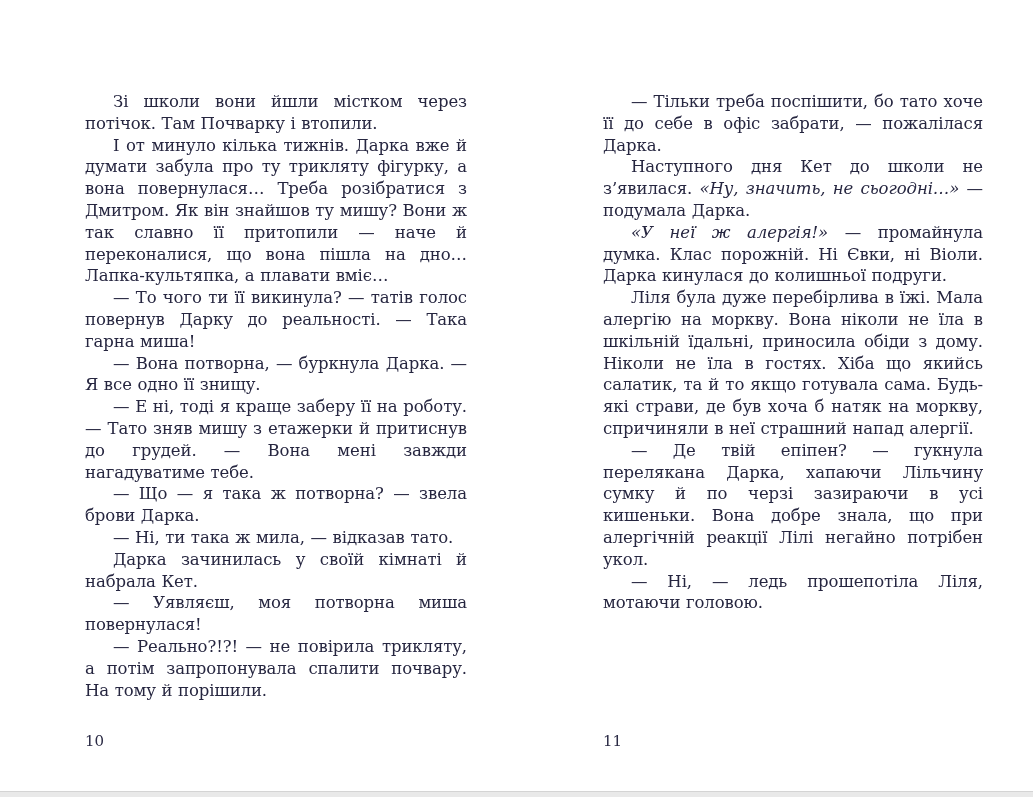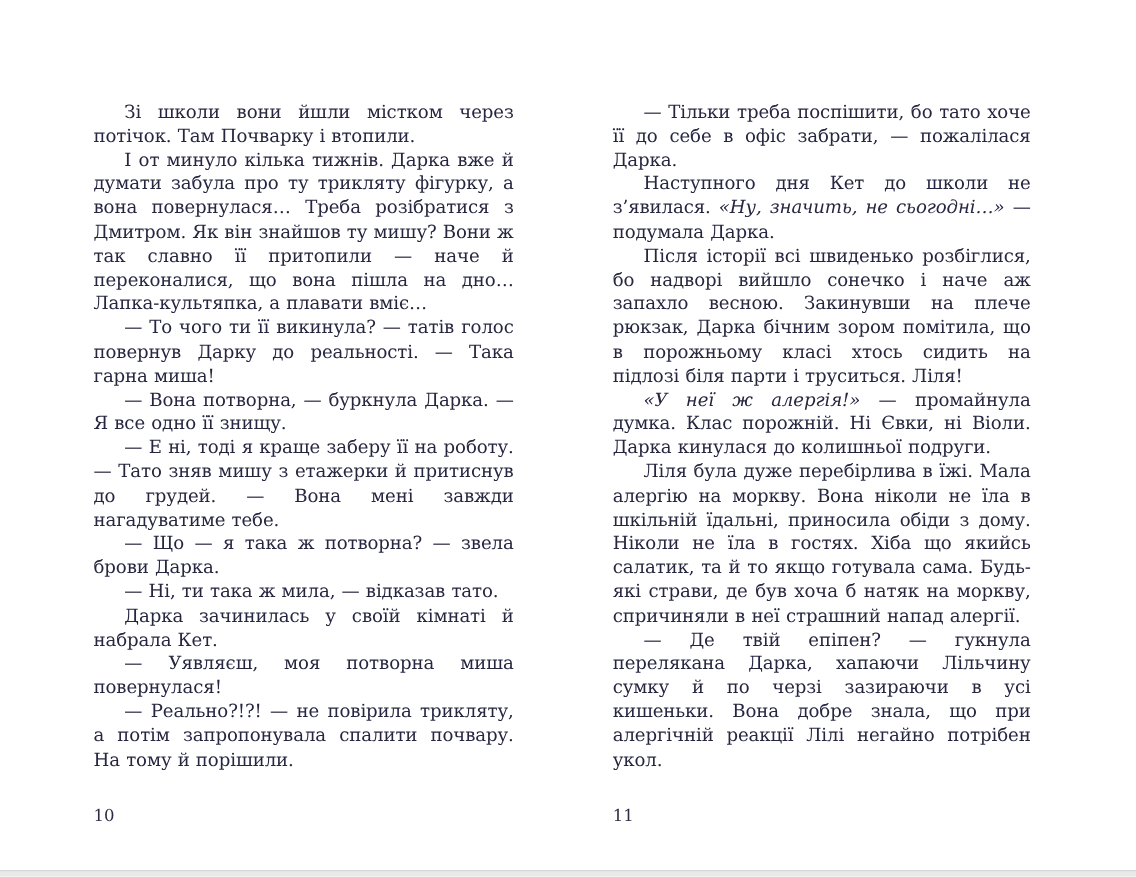--- a/index.html
+++ b/index.html
@@ -19,21 +19,21 @@
     position: absolute;
     inset: 0;
     padding-left: 26px;
   }
   .page {
     position: absolute;
     top: 0;
     height: 797px;
   }
   .page-left  { left: 85px;  width: 382px; }
-  .page-right { left: 557px; width: 380px; }
+  .page-right { left: 603px; width: 380px; }
   .text-column {
     position: absolute;
     top: 91px;
     left: 0;
     right: 0;
   }
   p.para {
     margin: 0;
     font-size: 16.5px;
     line-height: 21.8px;
@@ -82,23 +82,23 @@
         <p class="para"><span>— Уявляєш, моя потворна миша повернулася!</span></p>
         <p class="para"><span>— Реально?!?! — не повірила трикляту, а потім запропонувала спалити почвару. На тому й порішили.</span></p>
       </div>
     <div class="page-number">10</div>
   </div>
 
   <div class="page page-right">
     <div class="text-column">
         <p class="para"><span>— Тільки треба поспішити, бо тато хоче її до себе в офіс забрати, — пожалілася Дарка.</span></p>
         <p class="para"><span>Наступного дня Кет до школи не з’явилася. </span><span class="italic">«Ну, значить, не сьогодні…»</span><span> — подумала Дарка.</span></p>
-        <p class="para"><span>Після історії всі швиденько розбіглися, бо надворі вийшло сонечко і наче аж запахло весною. Закинувши на плече рюкзак, Дарка бічним зором помітила, що в порожньому класі хтось сидить на підлозі біля парти і труситься. Ліля!</span></p>
         <p class="para"><span class="italic">«У неї ж алергія!»</span><span> — промайнула думка. Клас порожній. Ні Євки, ні Віоли. Дарка кинулася до колишньої подруги.</span></p>
         <p class="para"><span>Ліля була дуже перебірлива в їжі. Мала алергію на моркву. Вона ніколи не їла в шкільній їдальні, приносила обіди з дому. Ніколи не їла в гостях. Хіба що якийсь салатик, та й то якщо готувала сама. Будь-які страви, де був хоча б натяк на моркву, спричиняли в неї страшний напад алергії.</span></p>
         <p class="para"><span>— Де твій епіпен? — гукнула перелякана Дарка, хапаючи Лільчину сумку й по черзі зазираючи в усі кишеньки. Вона добре знала, що при алергічній реакції Лілі негайно потрібен укол.</span></p>
+        <p class="para"><span>— Ні, — ледь прошепотіла Ліля, мотаючи головою.</span></p>
       </div>
     <div class="page-number">11</div>
   </div>
 
   <div class="page-bottom-edge"></div>
 
 </div>
 
 </body></html>

